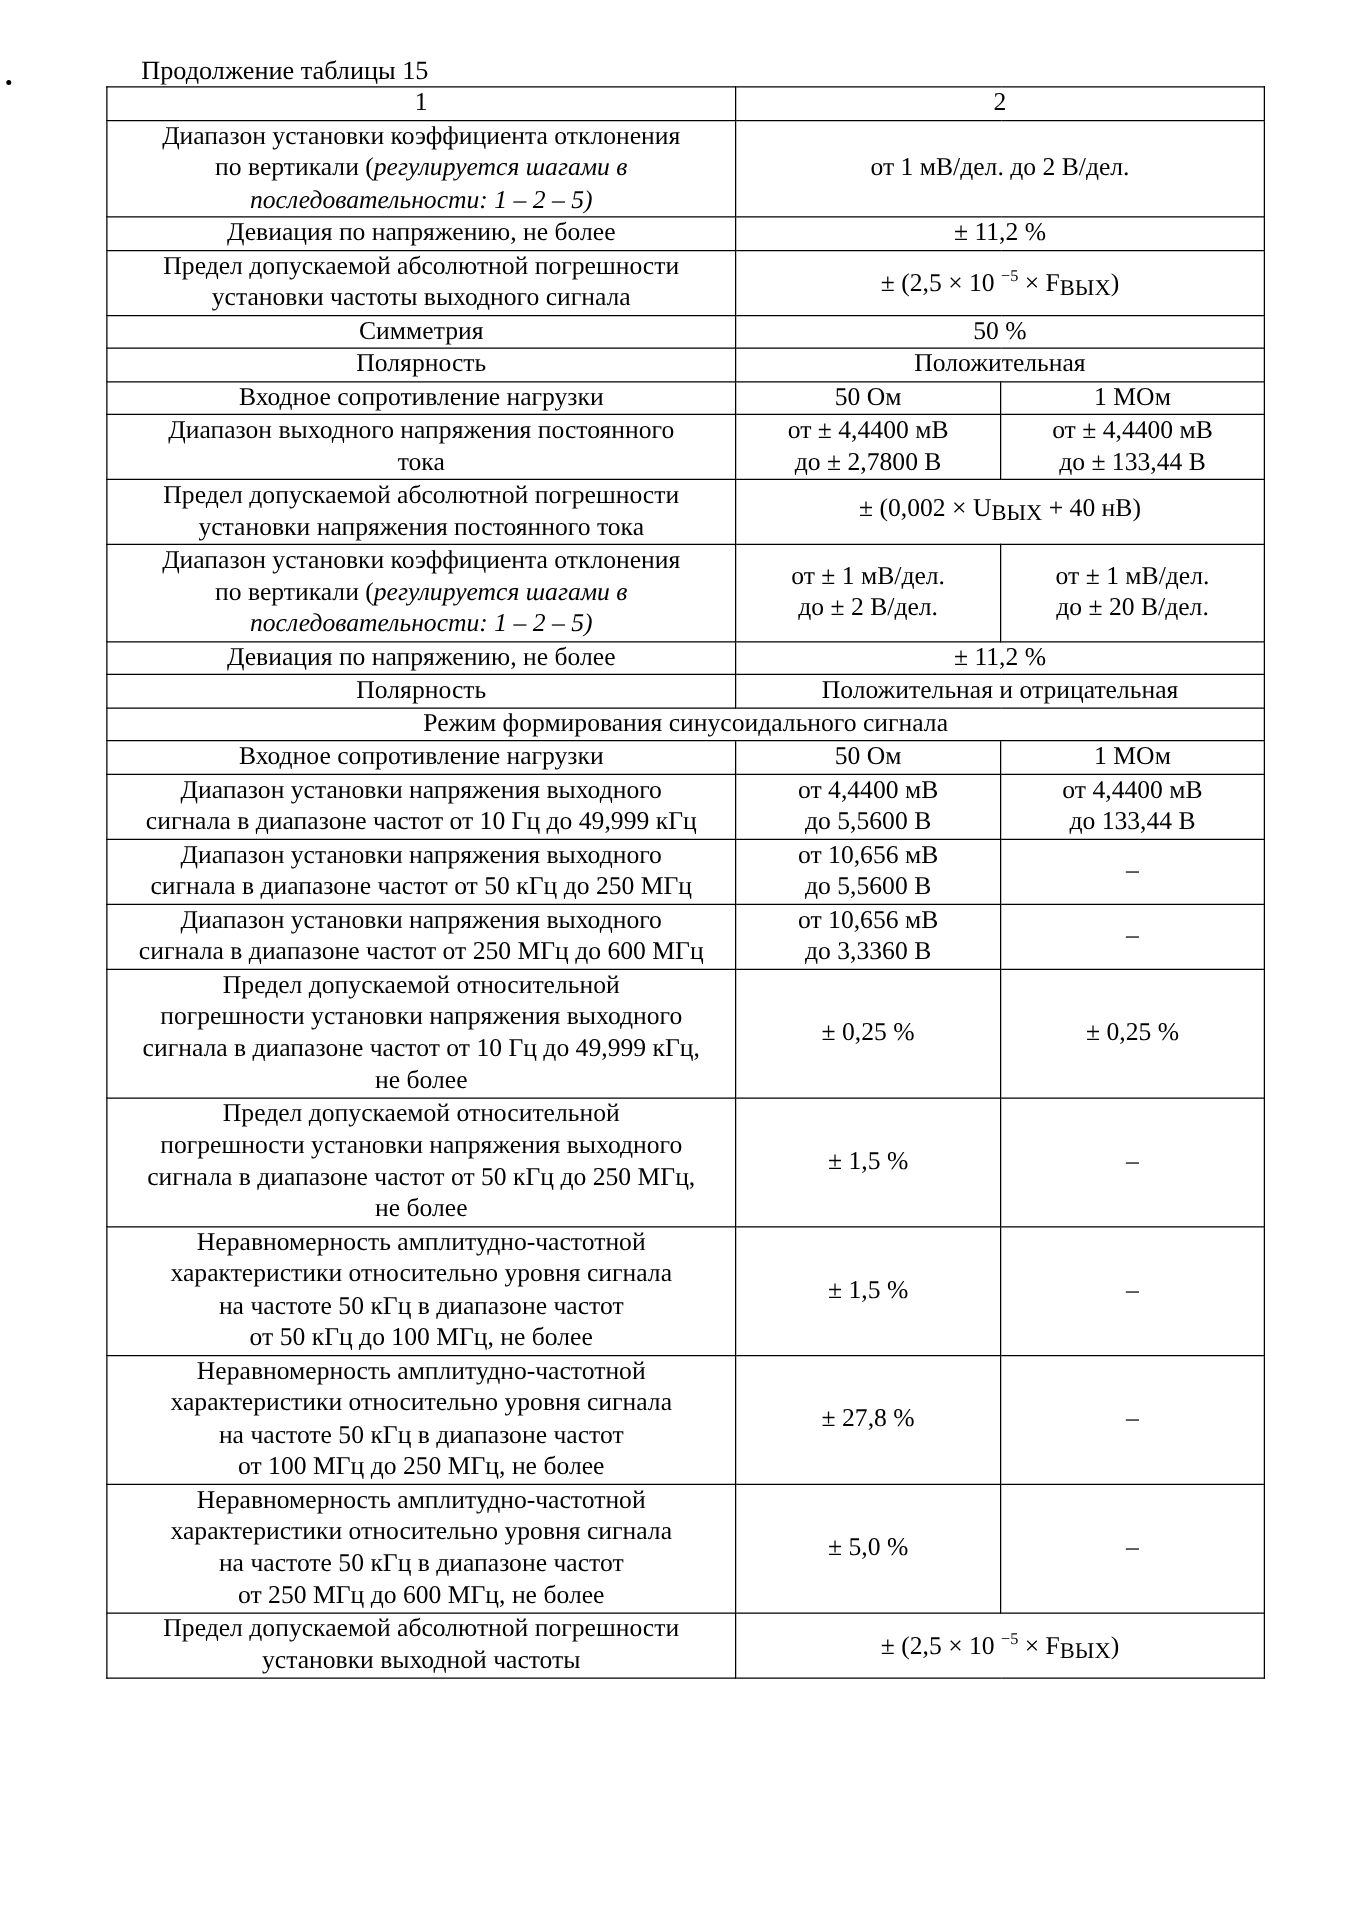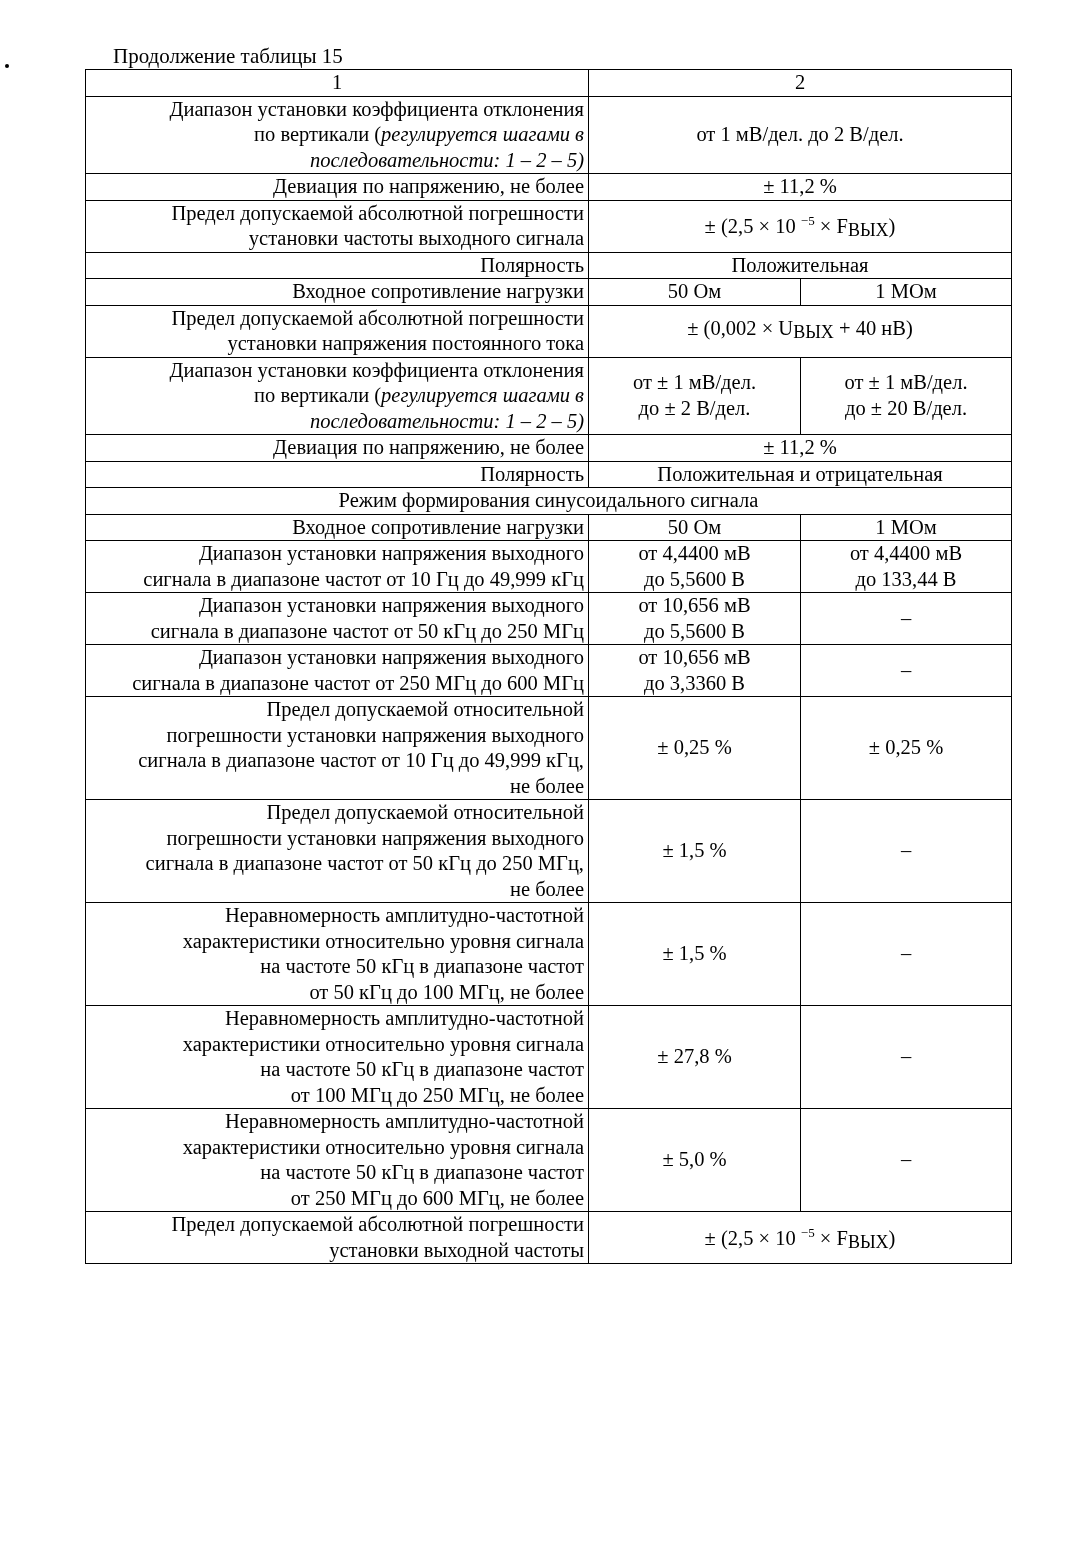--- a/index.html
+++ b/index.html
@@ -3,21 +3,21 @@
 <meta charset="utf-8">
 <style>
   html, body { margin: 0; padding: 0; background: #ffffff; }
   body { width: 1076px; height: 1541px; position: relative; overflow: hidden;
          font-family: "Liberation Serif", serif; color: #000; font-size: 20.5px; }
   .dot { position: absolute; left: 5px; top: 64px; width: 4px; height: 4px; background: #000; border-radius: 50%; }
   .caption { position: absolute; left: 84px; top: 44px; font-size: 21px; line-height: 24px; margin-left: 29px; }
   table.spec { position: absolute; left: 85px; top: 69px; width: 926px; border-collapse: collapse; table-layout: fixed; }
   table.spec td { border: 1.6px solid #000; padding: 0 4px; line-height: 25.5px; vertical-align: middle; }
   td.c { text-align: center; }
-  td.l { text-align: right; }
+  td.l { text-align: center; }
   td.sec { text-align: center; }
   i { font-style: italic; }
   sub { font-size: 18px; vertical-align: -3px; text-transform: uppercase; }
   sup { font-size: 13px; vertical-align: 8px; }
   .pre { white-space: pre-line; }
 </style>
 </head>
 <body>
 
 <div class="dot"></div>
@@ -44,28 +44,40 @@
   <tr>
     <td class="l pre">Девиация по напряжению, не более</td>
     <td class="c" colspan="2">± 11,2 %</td>
   </tr>
   <tr>
     <td class="l pre">Предел допускаемой абсолютной погрешности
 установки частоты выходного сигнала</td>
     <td class="c" colspan="2"><span>± (2,5 × 10 </span><sup>−5</sup><span> × F</span><sub>вых</sub><span>)</span></td>
   </tr>
   <tr>
+    <td class="l pre">Симметрия</td>
+    <td class="c" colspan="2">50 %</td>
+  </tr>
+  <tr>
     <td class="l pre">Полярность</td>
     <td class="c" colspan="2">Положительная</td>
   </tr>
 
   <tr>
     <td class="l">Входное сопротивление  нагрузки</td>
     <td class="c">50 Ом</td>
     <td class="c">1 МОм</td>
+  </tr>
+  <tr>
+    <td class="l pre">Диапазон выходного напряжения постоянного
+тока</td>
+    <td class="c pre">от ± 4,4400 мВ
+до ± 2,7800 В</td>
+    <td class="c pre">от ± 4,4400 мВ
+до ± 133,44 В</td>
   </tr>
   <tr>
     <td class="l pre">Предел допускаемой абсолютной погрешности
 установки напряжения постоянного тока</td>
     <td class="c" colspan="2"><span>± (0,002 × U</span><sub>вых</sub><span> + 40 нВ)</span></td>
   </tr>
   <tr>
     <td class="l pre"><span>Диапазон установки коэффициента отклонения
 по вертикали (</span><i>регулируется шагами в
  последовательности: 1 – 2 – 5)</i></td>

